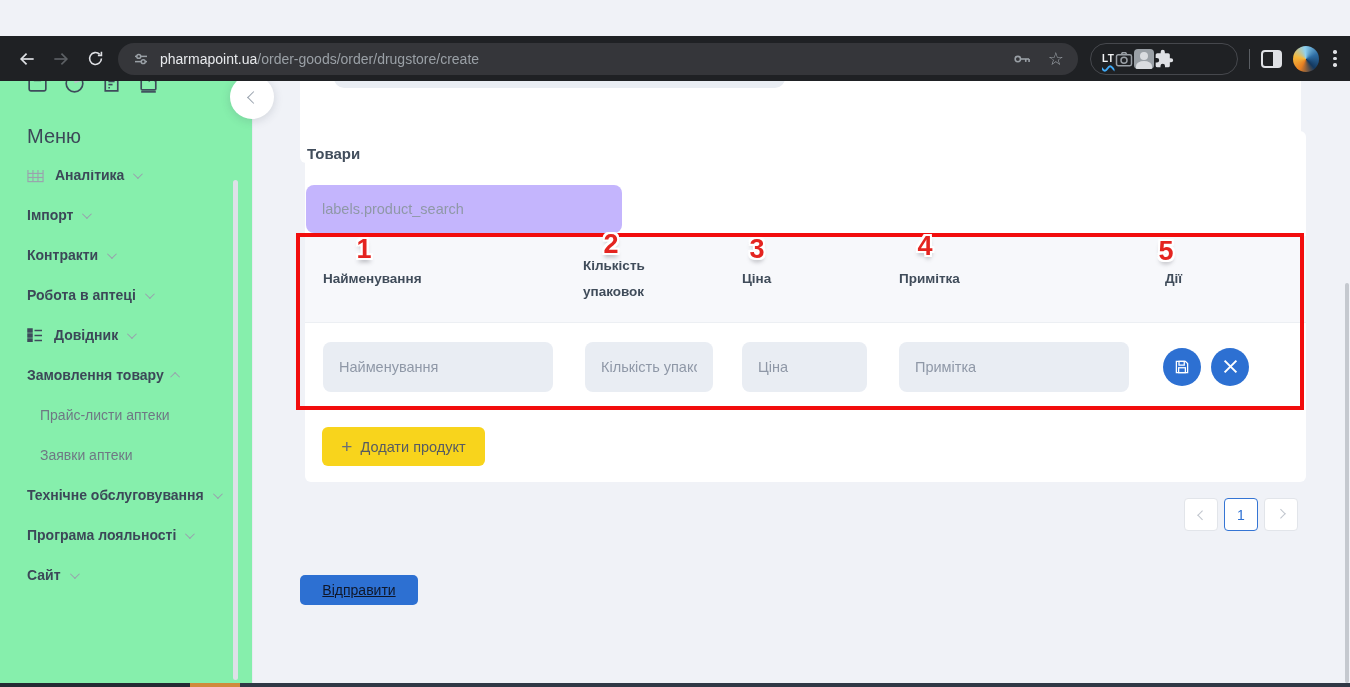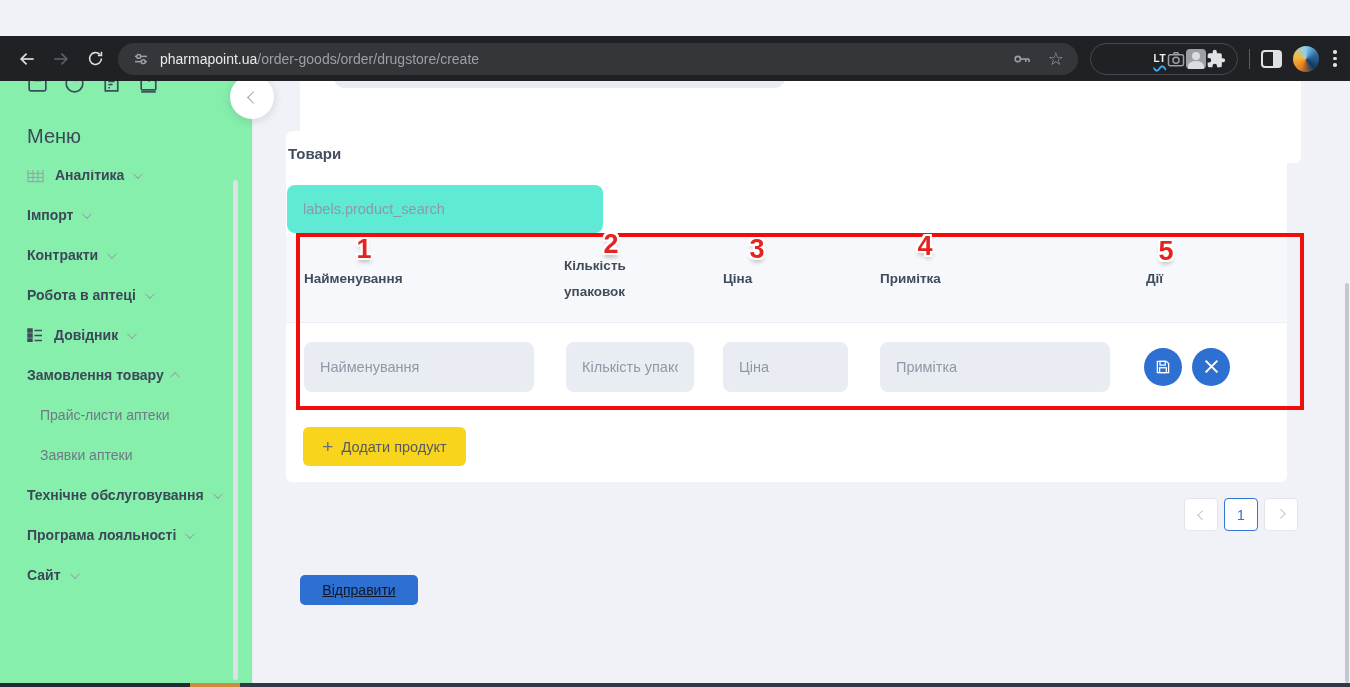--- a/index.html
+++ b/index.html
@@ -12,21 +12,21 @@
             display:flex; align-items:center; padding:0 8px 0 10px; z-index:40;margin-top:36px; }
   .nav-btn { width:34px; height:34px; display:flex; align-items:center; justify-content:center; border-radius:50%; flex:0 0 auto; }
   .omnibox { flex:1 1 auto; height:32px; margin:0 12px 0 6px; background:#35363a; border-radius:16px;
              display:flex; align-items:center; padding:0 14px; min-width:0; }
   .url { font-size:14px; white-space:nowrap; overflow:hidden; }
   .url .domain { color:#e8eaed; }
   .url .path { color:#9aa0a6; }
   .omni-right { margin-left:auto; display:flex; align-items:center; gap:16px; }
   .star-glyph { color:#9aa0a6; font-size:18px; line-height:1; }
   .ext-pill { flex:0 0 auto; width:148px; height:32px; border:1px solid #46484d; border-radius:16px;
-              display:flex; align-items:center; justify-content:flex-end; padding:0 11px; }
+              display:flex; align-items:center; justify-content:flex-start; padding:0 11px; }
   .lt-badge { color:#f1f3f4; font-size:10px; font-weight:bold; letter-spacing:.5px;
               text-decoration:underline wavy #3fa9f5 2px; text-underline-offset:3px; }
   .person-sq { width:20px; height:20px; background:#9aa0a6; border-radius:4px; position:relative; overflow:hidden; }
   .person-sq .head { position:absolute; left:6px; top:3px; width:8px; height:8px; border-radius:50%; background:#dadce0; }
   .person-sq .bod { position:absolute; left:2px; top:12px; width:16px; height:10px; border-radius:50% 50% 0 0; background:#dadce0; }
   .vsep { width:1px; height:20px; background:#5a5e63; margin:0 11px; flex:0 0 auto; }
   .sidepanel-ico { width:21px; height:18px; border:2px solid #dfe1e5; border-radius:4px; position:relative; flex:0 0 auto; }
   .sidepanel-ico::after { content:""; position:absolute; right:0; top:0; width:7px; height:14px; background:#dfe1e5; }
   .avatar { width:26px; height:26px; border-radius:50%; margin:0 9px 0 11px; flex:0 0 auto;
             background: conic-gradient(from 210deg, #e67e22, #f6b93b, #8ed1f0, #2e6da4, #13385f, #e67e22); }
@@ -50,23 +50,23 @@
   .chev { width:7px; height:7px; border-right:1.7px solid #98a1ad; border-bottom:1.7px solid #98a1ad;
           margin-left:9px; transform:rotate(45deg) translateY(-2px); flex:0 0 auto; }
   .chev.up { transform:rotate(-135deg) translateY(-2px); }
   .side-scroll { position:absolute; left:233px; top:135px; width:5px; height:500px; background:#dde1e7; border-radius:3px; z-index:11; }
 
   
   .main { position:absolute; left:253px; top:45px; width:1097px; height:642px; background:#f0f2f7; overflow:hidden; }
   .card { position:absolute; background:#fff; border-radius:6px; }
   .card1 { left:47px; top:-20px; width:1001px; height:138px; }
   .stub-box { position:absolute; left:34px; top:3px; width:451px; height:60px; background:#e9edf3; border-radius:10px; }
-  .card2 { left:33px; top:86px; width:1001px; height:351px; }
+  .card2 { left:52px; top:86px; width:1001px; height:351px; }
   .sec-title { position:absolute; left:2px; top:14px; font-size:15px; font-weight:700; color:#424e5c; }
-  .search-inp { position:absolute; left:1px; top:54px; width:316px; height:48px; background:#5eead4; border:none;
+  .search-inp { position:absolute; left:1px; top:54px; width:316px; height:48px; background:#c4b5fd; border:none;
                 border-radius:8px; padding:0 16px; font-size:14.5px; color:#3c4858; font-family:"Liberation Sans",sans-serif; }
   input::placeholder { color:#8f98a7; opacity:1; text-overflow:ellipsis; }
 
   .thead { position:absolute; left:0; top:105px; width:1001px; height:86px; background:#f7f8fb;
            display:grid; grid-template-columns:260px 159px 157px 266px 159px; align-items:center; }
   .th { padding-left:18px; font-size:13.5px; font-weight:600; color:#404c5a; line-height:1.95; }
   .th.wrap { max-width:110px; }
   .trow { position:absolute; left:0; top:191px; width:1001px; height:88px; background:#fff; border-top:1px solid #eceff3;
           display:grid; grid-template-columns:260px 159px 157px 266px 159px; align-items:center; }
   .cell { padding-left:18px; }

